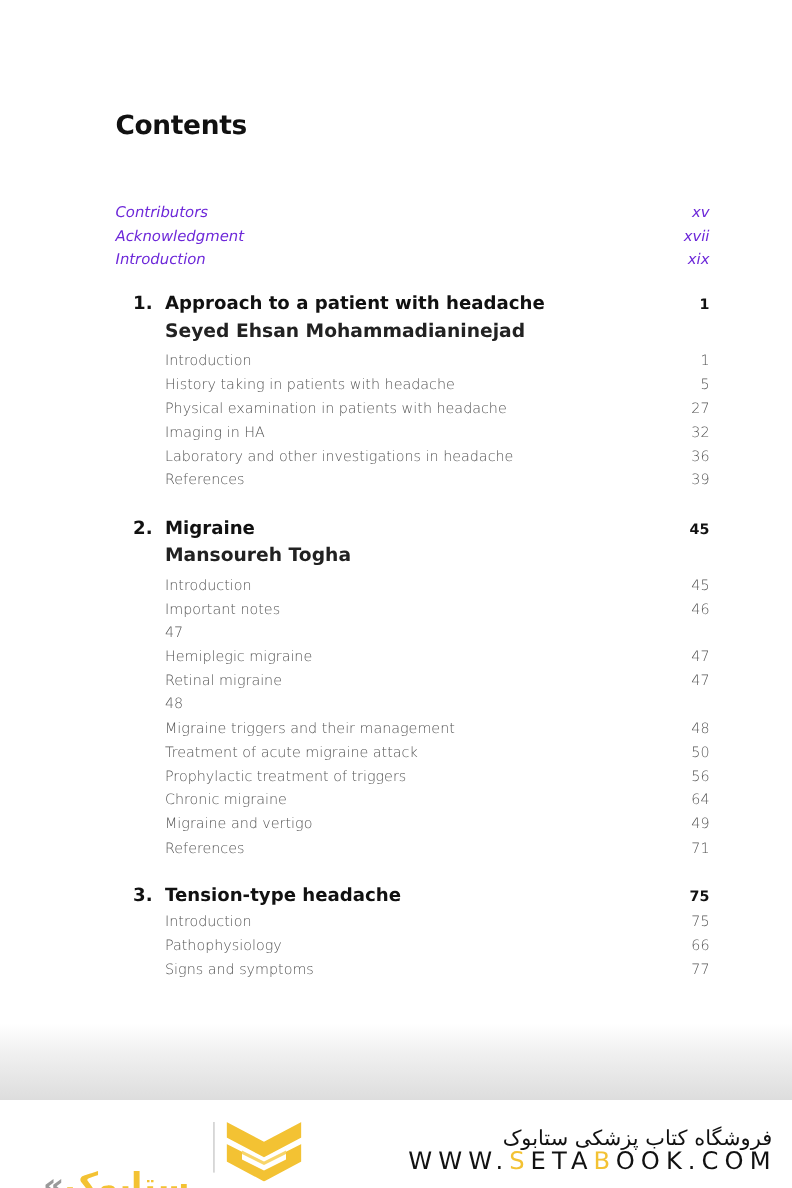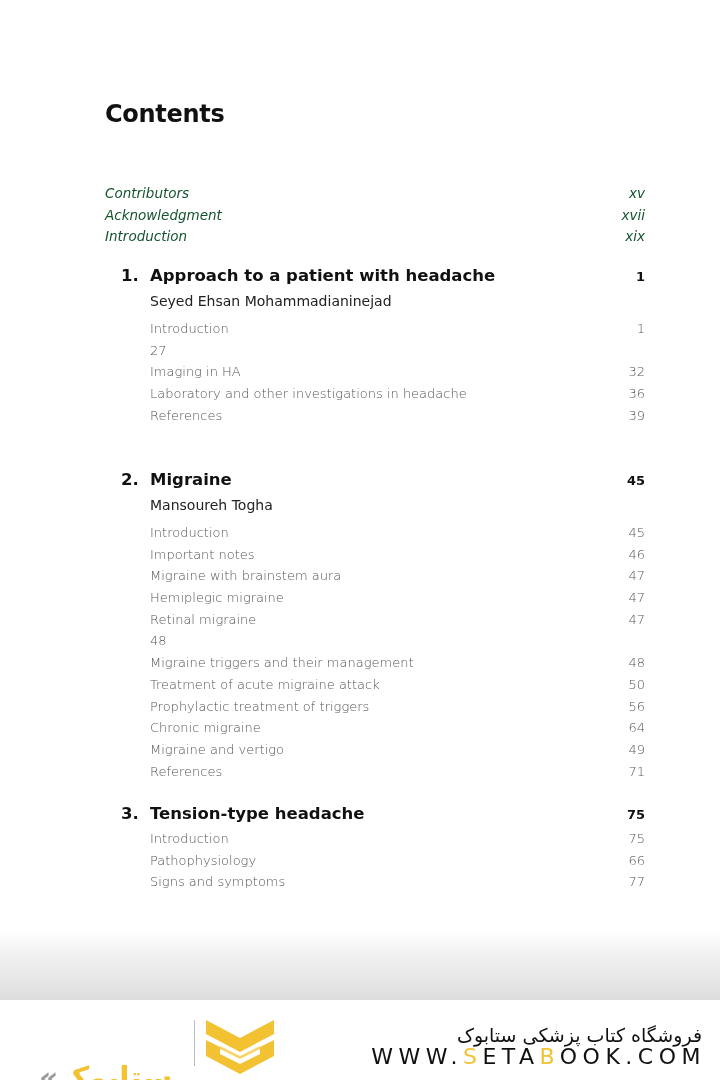--- a/index.html
+++ b/index.html
@@ -10,34 +10,34 @@
     }
     .page { position: absolute; left: 0; top: 0; width: 720px; height: 1000px; background: #fff; border-radius: 28px; }
     .title {
       position: absolute; left: 105px; top: 100px;
       font-family: "DejaVu Sans", sans-serif; font-weight: bold; font-size: 24px;
       color: #111; letter-spacing: -0.3px;
     }
     .front { position: absolute; left: 105px; top: 184px; width: 540px; }
     .front .row {
       display: flex; justify-content: space-between; height: 21.7px; line-height: 18px;
-      font-style: italic; font-size: 13.5px; color: #14532d;
+      font-style: italic; font-size: 13.5px; color: #6d28d9;
       font-family: "DejaVu Sans", sans-serif; font-weight: 300;
     }
     .chapter { position: absolute; left: 105px; width: 540px; }
     .ch-head {
       display: flex; align-items: baseline; height: 26px;
       font-family: "DejaVu Sans", sans-serif; font-weight: bold; font-size: 16.5px; color: #111;
     }
     .ch-num { width: 45px; text-align: left; padding-left: 16px; box-sizing: border-box; }
     .ch-title { flex: 1; }
     .ch-page { font-size: 13px; }
     .ch-author {
-      margin-left: 45px; font-family: "DejaVu Sans", sans-serif; font-weight: normal;
-      font-size: 14px; color: #222; height: 28px; line-height: 18px;
+      margin-left: 45px; font-family: "DejaVu Sans", sans-serif; font-weight: bold;
+      font-size: 17px; color: #222; height: 28px; line-height: 18px;
     }
     .sections { margin-left: 45px; }
     .sec {
       display: flex; justify-content: space-between; height: 21.7px; line-height: 18px;
       font-family: "DejaVu Sans", sans-serif; font-size: 13px; color: #555; font-weight: 300;
     }
     .shadow {
       position: absolute; left: 0; top: 930px; width: 720px; height: 70px;
       background: linear-gradient(to bottom, #ffffff 0%, #f0f0f0 40%, #dddddd 100%);
     }
@@ -93,20 +93,25 @@
       <span class="ch-title">Approach to a patient with headache</span>
       <span class="ch-page">1</span>
     </div>
     <div class="ch-author">Seyed Ehsan Mohammadianinejad</div>
     <div class="sections">
       <div class="sec">
           <span>Introduction</span>
           <span>1</span>
         </div>
       <div class="sec">
+          <span>History taking in patients with headache</span>
+          <span>5</span>
+        </div>
+      <div class="sec">
+          <span>Physical examination in patients with headache</span>
           <span>27</span>
         </div>
       <div class="sec">
           <span>Imaging in HA</span>
           <span>32</span>
         </div>
       <div class="sec">
           <span>Laboratory and other investigations in headache</span>
           <span>36</span>
         </div>
@@ -127,21 +132,20 @@
     <div class="sections">
       <div class="sec">
           <span>Introduction</span>
           <span>45</span>
         </div>
       <div class="sec">
           <span>Important notes</span>
           <span>46</span>
         </div>
       <div class="sec">
-          <span>Migraine with brainstem aura</span>
           <span>47</span>
         </div>
       <div class="sec">
           <span>Hemiplegic migraine</span>
           <span>47</span>
         </div>
       <div class="sec">
           <span>Retinal migraine</span>
           <span>47</span>
         </div>

